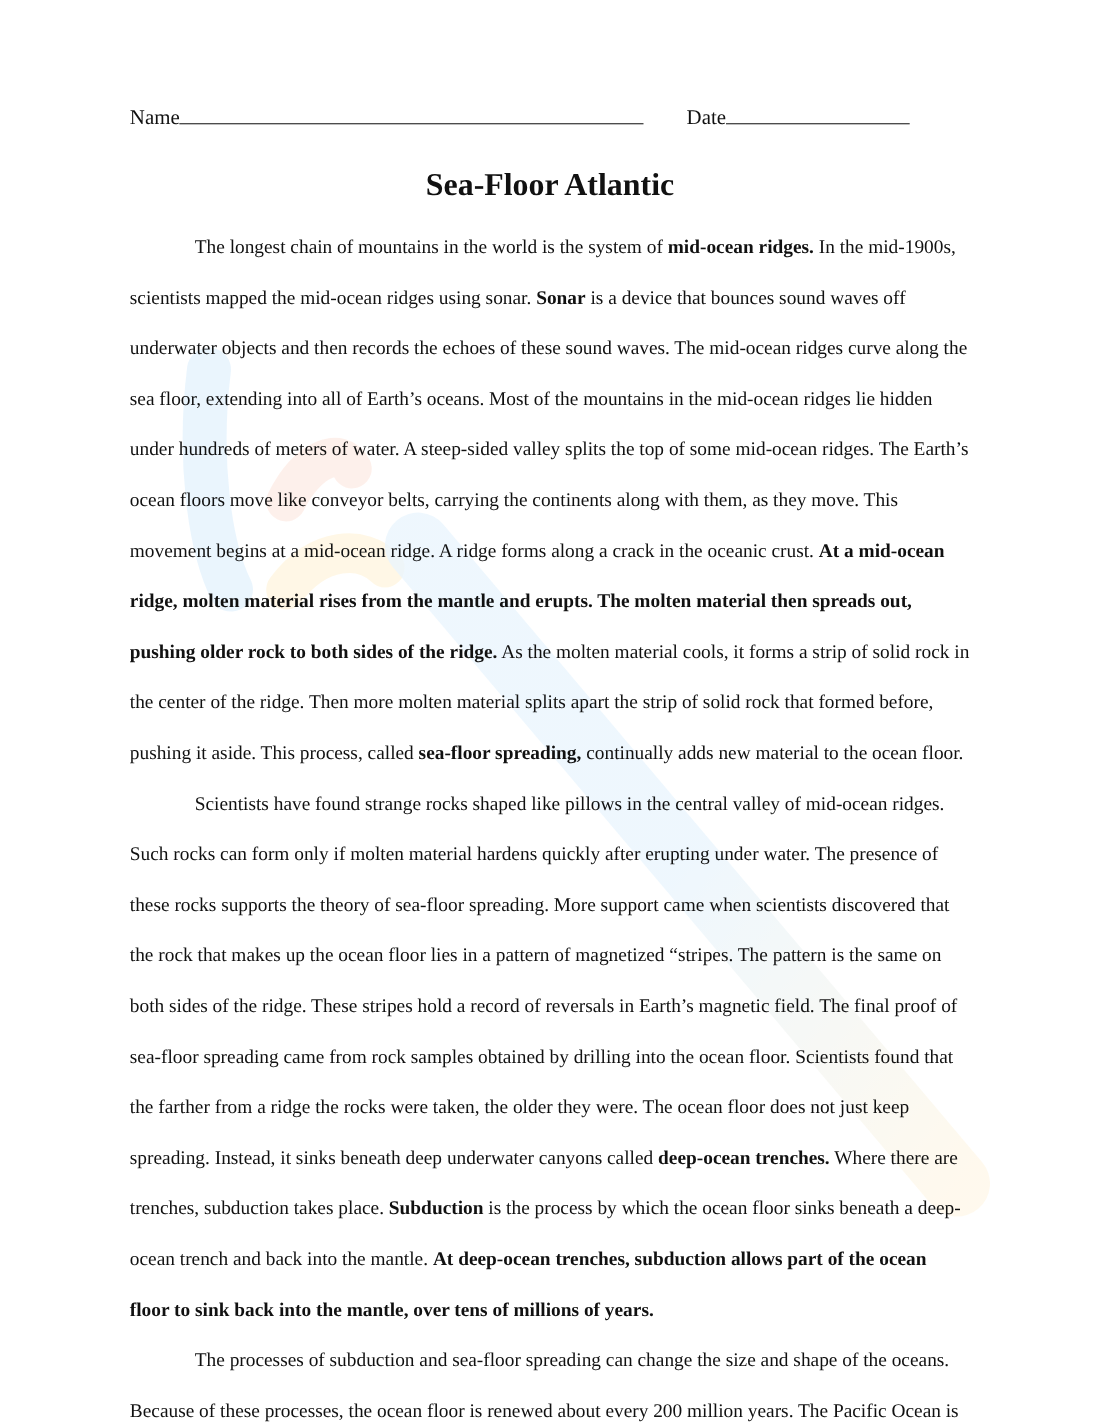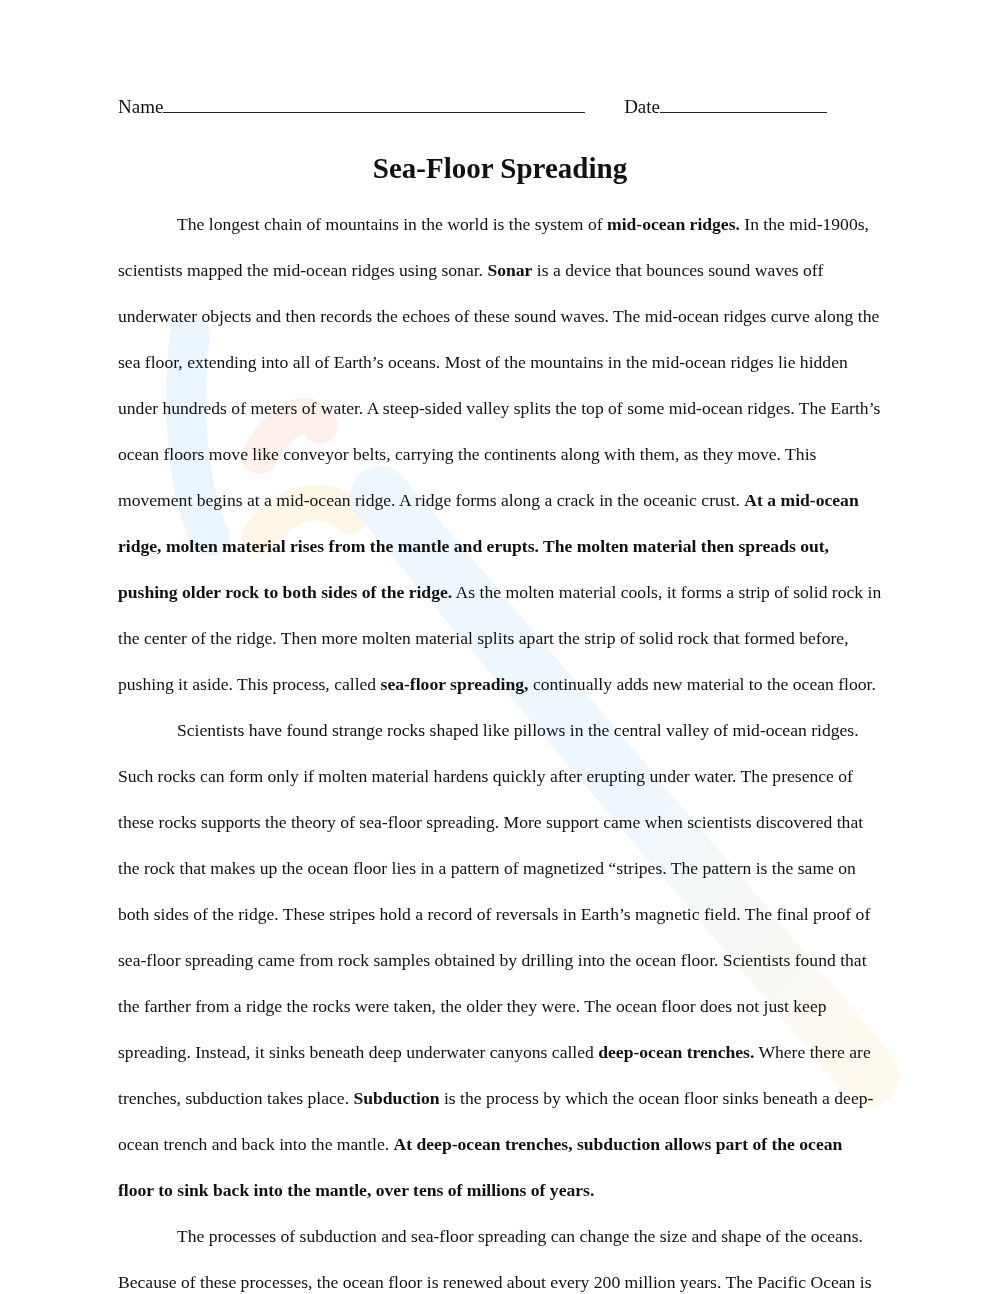--- a/index.html
+++ b/index.html
@@ -38,20 +38,20 @@
 
   <div class="header-row">
     <span class="field">
       <span>Name</span><span class="blank name-blank"></span>
     </span>
     <span class="field date-field">
       <span>Date</span><span class="blank date-blank"></span>
     </span>
   </div>
 
-  <div class="title">Sea-Floor Spreading</div>
+  <div class="title">Sea-Floor Atlantic</div>
 
   <div class="body">
     <p class="para"><span>The longest chain of mountains in the world is the system of </span><b>mid-ocean ridges.</b><span> In the mid-1900s, scientists mapped the mid-ocean ridges using sonar. </span><b>Sonar</b><span> is a device that bounces sound waves off underwater objects and then records the echoes of these sound waves. The mid-ocean ridges curve along the sea floor, extending into all of Earth’s oceans. Most of the mountains in the mid-ocean ridges lie hidden under hundreds of meters of water. A steep-sided valley splits the top of some mid-ocean ridges. The Earth’s ocean floors move like conveyor belts, carrying the continents along with them, as they move. This movement begins at a mid-ocean ridge. A ridge forms along a crack in the oceanic crust. </span><b>At a mid-ocean ridge, molten material rises from the mantle and erupts. The molten material then spreads out, pushing older rock to both sides of the ridge.</b><span> As the molten material cools, it forms a strip of solid rock in the center of the ridge. Then more molten material splits apart the strip of solid rock that formed before, pushing it aside. This process, called </span><b>sea-floor spreading,</b><span> continually adds new material to the ocean floor.</span></p>
     <p class="para"><span>Scientists have found strange rocks shaped like pillows in the central valley of mid-ocean ridges. Such rocks can form only if molten material hardens quickly after erupting under water. The presence of these rocks supports the theory of sea-floor spreading. More support came when scientists discovered that the rock that makes up the ocean floor lies in a pattern of magnetized “stripes. The pattern is the same on both sides of the ridge. These stripes hold a record of reversals in Earth’s magnetic field. The final proof of sea-floor spreading came from rock samples obtained by drilling into the ocean floor. Scientists found that the farther from a ridge the rocks were taken, the older they were. The ocean floor does not just keep spreading. Instead, it sinks beneath deep underwater canyons called </span><b>deep-ocean trenches.</b><span> Where there are trenches, subduction takes place. </span><b>Subduction</b><span> is the process by which the ocean floor sinks beneath a deep-ocean trench and back into the mantle. </span><b>At deep-ocean trenches, subduction allows part of the ocean floor to sink back into the mantle, over tens of millions of years.</b></p>
     <p class="para"><span>The processes of subduction and sea-floor spreading can change the size and shape of the oceans. Because of these processes, the ocean floor is renewed about every 200 million years. The Pacific Ocean is shrinking. Its many trenches are swallowing more ocean crust than the mid-ocean ridge is producing. The Atlantic Ocean is expanding. In most places, the oceanic crust of the Atlantic Ocean is attached to continental crust. As the Atlantic’s floor spreads, the continents along its edges also move.</span></p>
   </div>
 </div>
 
 </body></html>

